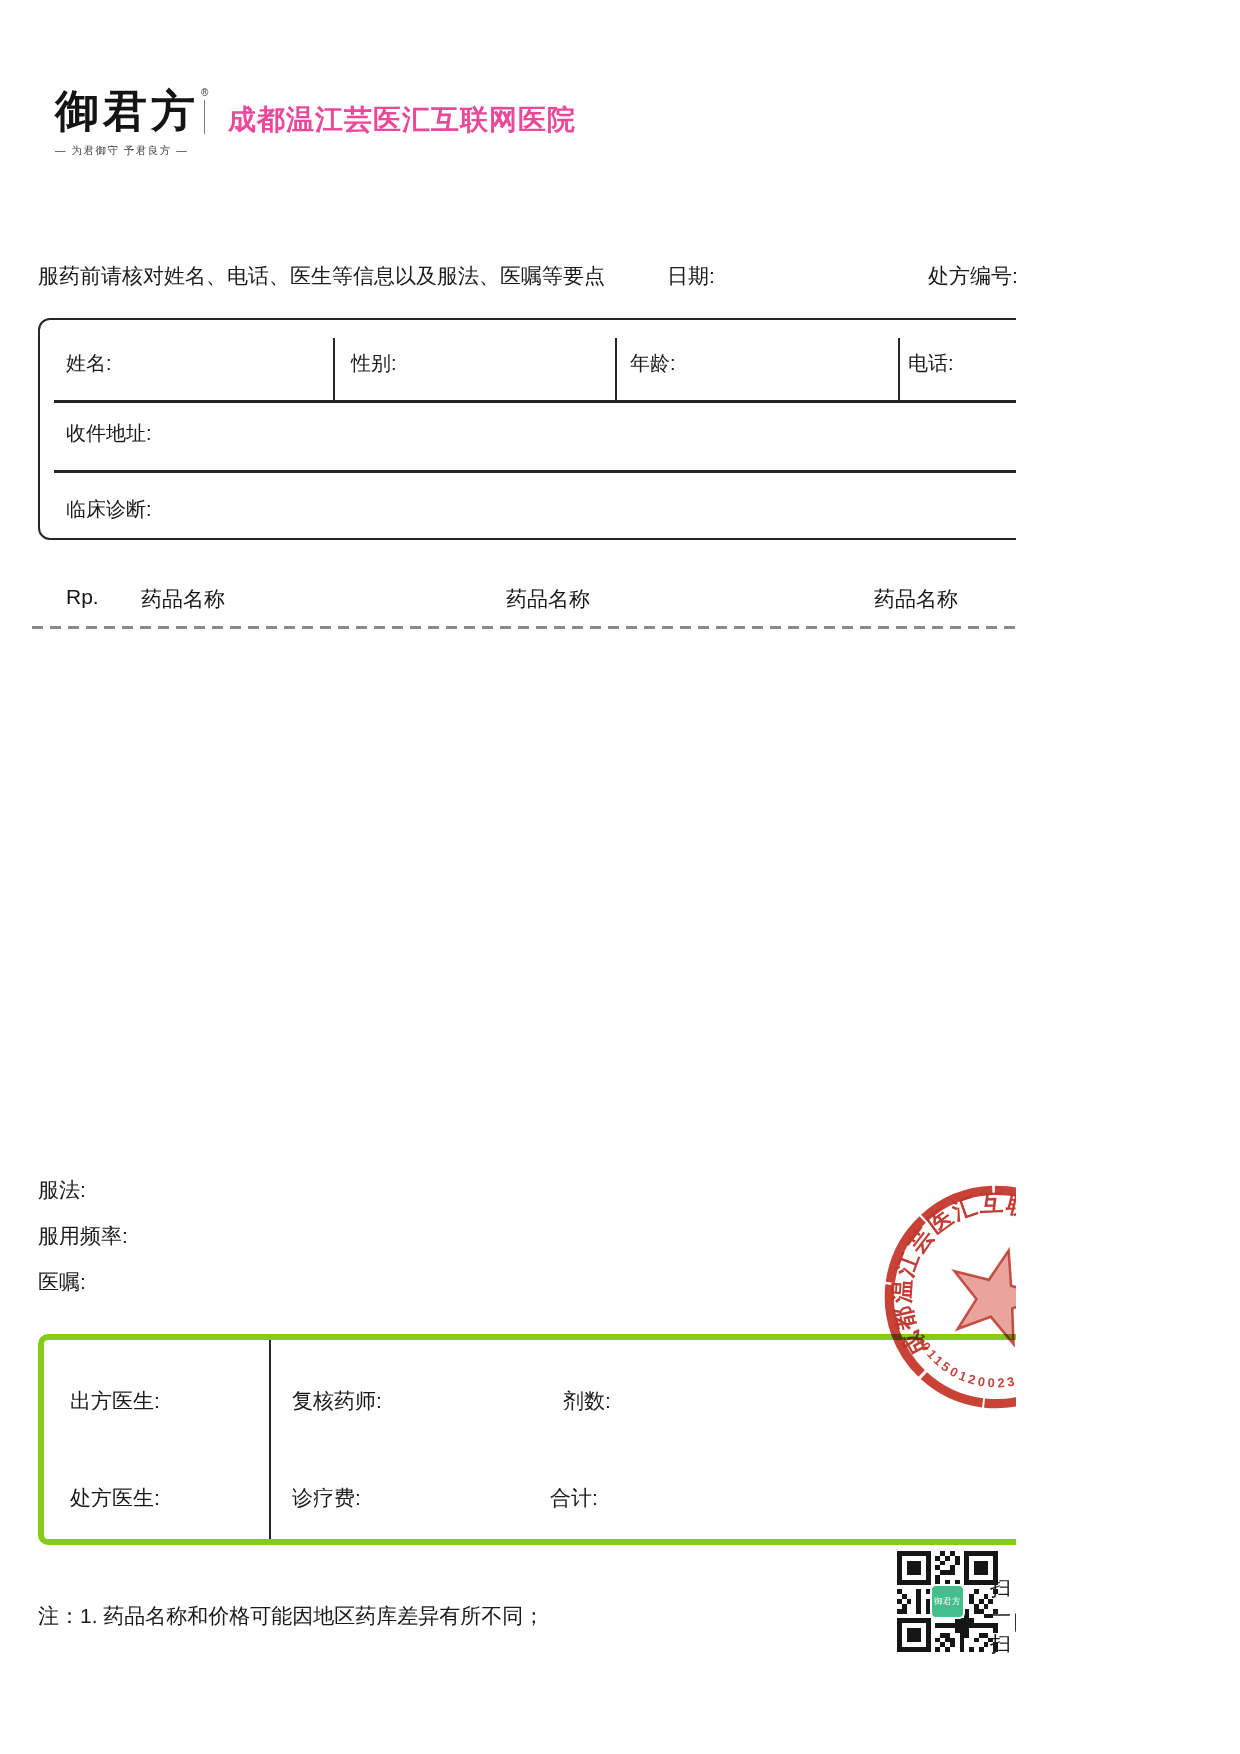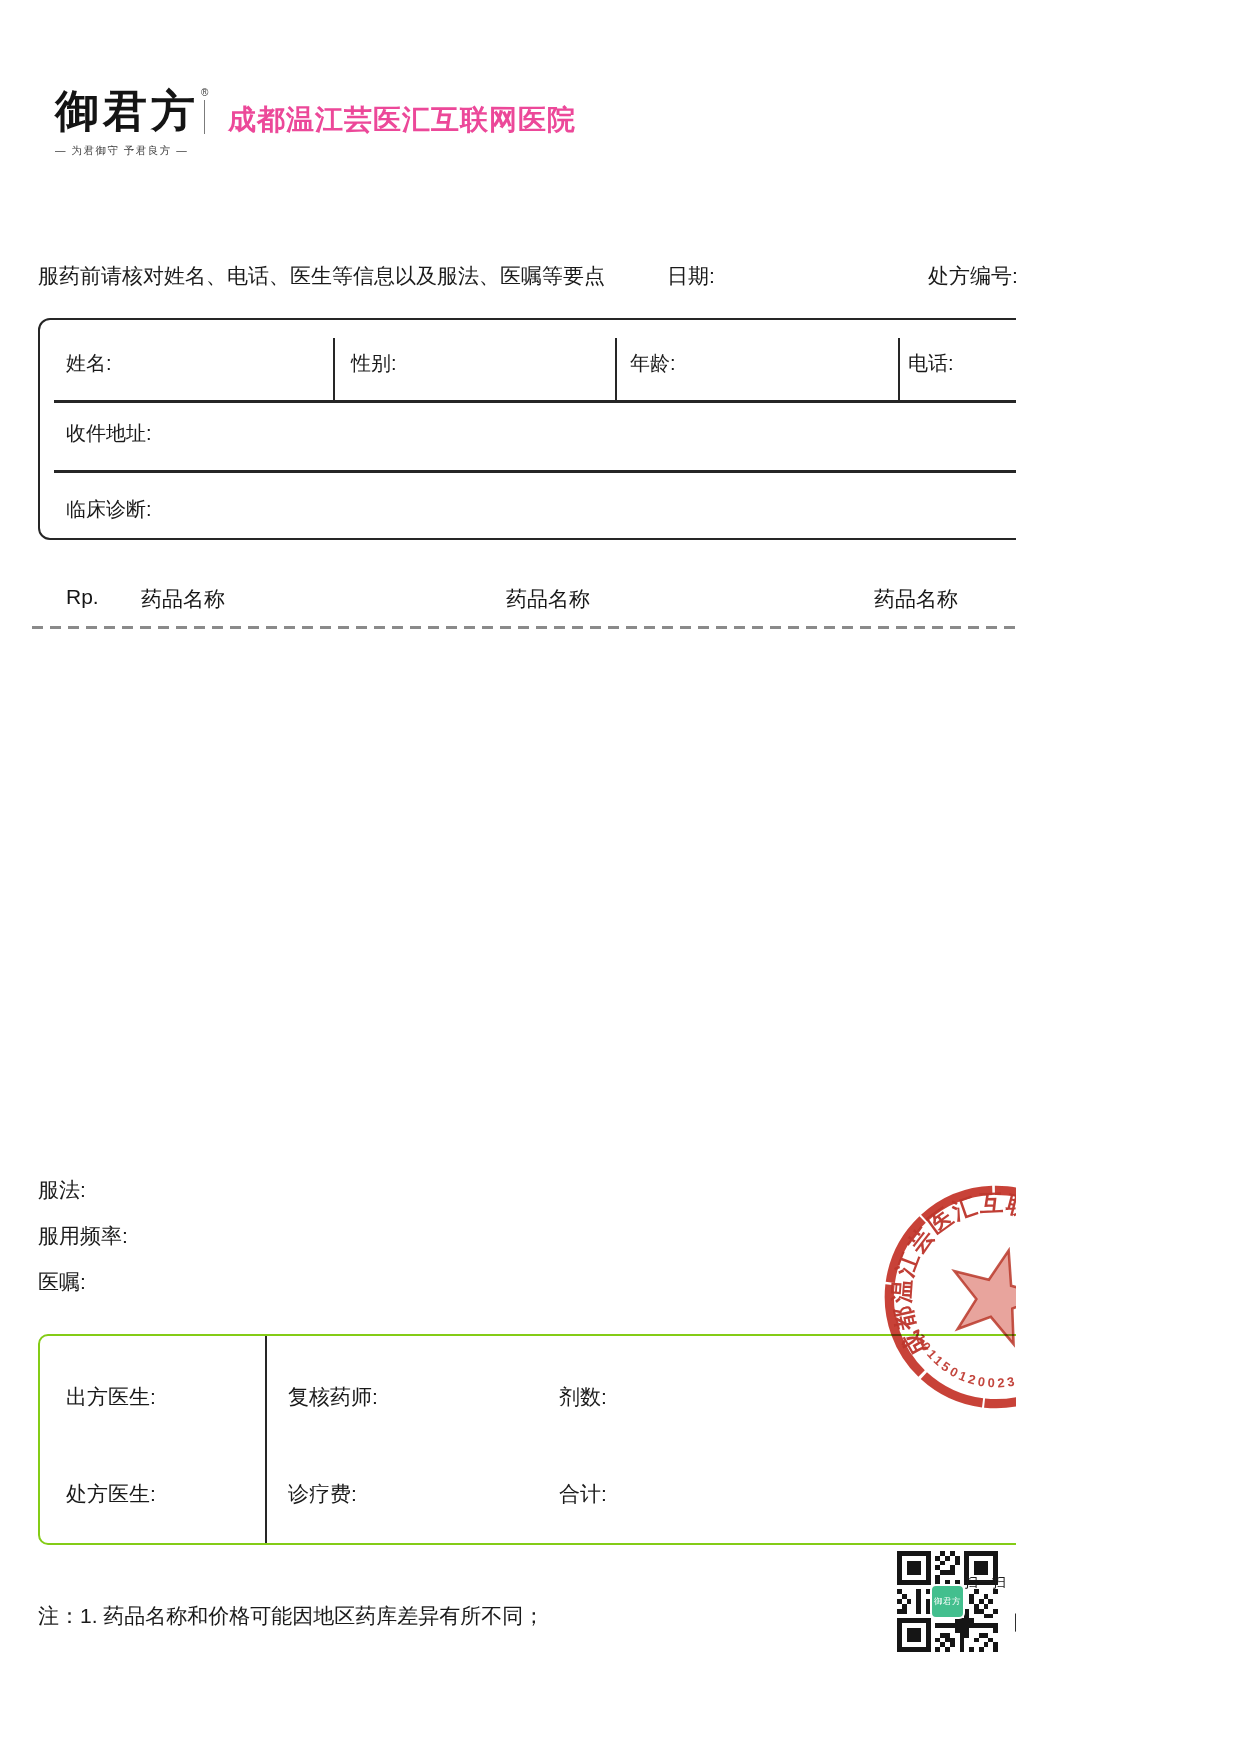--- a/index.html
+++ b/index.html
@@ -38,42 +38,42 @@
 
   
   .usage{position:absolute;left:38px;top:1176px;width:500px;font-size:21px;color:#1a1a1a;}
   .usage .u{position:absolute;left:0;white-space:nowrap;}
   .u-method{top:0;}
   .u-freq{top:46px;}
   .u-advice{top:92px;}
 
   
   .sign-table{position:absolute;left:38px;top:1334px;width:1019px;height:211px;box-sizing:border-box;
-              border:2px solid #84cc16;border-radius:10px;}
+              border:6px solid #84cc16;border-radius:10px;}
   .sign-table .lbl{position:absolute;font-size:21px;color:#1a1a1a;white-space:nowrap;}
   .sign-vdiv{position:absolute;left:225px;top:0;bottom:0;width:2px;background:#262626;}
 
   
   .stamp{position:absolute;left:878px;top:1179px;width:236px;height:236px;
          mix-blend-mode:multiply;opacity:.92;pointer-events:none;}
 
   
   .footer-line{position:absolute;left:38px;font-size:21px;color:#1a1a1a;white-space:nowrap;}
   .f1{top:1560px;}
   .f2{top:1602px;}
   .f3{top:1644px;}
 
   
   .qr-wrap{position:absolute;left:897px;top:1551px;width:101px;height:101px;}
   .qr-wrap svg{display:block;}
   .qr-logo{position:absolute;left:33px;top:33px;width:35px;height:35px;background:#43bf8e;
            border-radius:6px;border:2px solid #fff;box-sizing:border-box;
            display:flex;align-items:center;justify-content:center;
            color:#fff;font-size:8.5px;letter-spacing:.5px;}
-  .qr-cap1{position:absolute;left:964px;top:1574px;font-size:14px;color:#1a1a1a;}
+  .qr-cap1{position:absolute;left:990px;top:1574px;font-size:21px;color:#1a1a1a;}
   .qr-cap2{position:absolute;left:1014px;top:1609px;font-size:20px;color:#1a1a1a;white-space:nowrap;}
 </style>
 </head>
 <body>
 
 <div class="page">
 
   <div class="logo">
     <div class="logo-row">
       <span class="logo-text">御君方</span>
@@ -120,21 +120,21 @@
     <div class="u u-advice">医嘱:</div>
   </div>
 
   <div class="sign-table">
     <span class="sign-vdiv"></span>
     <span class="lbl" style="left:26px;top:47px">出方医生:</span>
     <span class="lbl" style="left:26px;top:144px">处方医生:</span>
     <span class="lbl" style="left:248px;top:47px">复核药师:</span>
     <span class="lbl" style="left:519px;top:47px">剂数:</span>
     <span class="lbl" style="left:248px;top:144px">诊疗费:</span>
-    <span class="lbl" style="left:519px;top:144px">合计:</span>
+    <span class="lbl" style="left:506px;top:144px">合计:</span>
   </div>
 
   <div class="stamp">
     <svg width="236" height="236" viewBox="0 0 230 230">
       <defs>
         <path id="ringPath" d="M 55.6 174.4 A 84 84 0 0 1 115 31 A 84 84 0 0 1 174.4 174.4" fill="none"></path>
         <path id="serialPath" d="M 38.8 159 A 88 88 0 0 0 165.5 187.1" fill="none"></path>
       </defs>
       <g transform="rotate(6 115 115)">
         <circle cx="115" cy="115" r="104" fill="none" stroke="#c1271b" stroke-width="9" stroke-dasharray="73 2.5 88 2 64 3 95 2.5 70 2" opacity="0.95"></circle>

